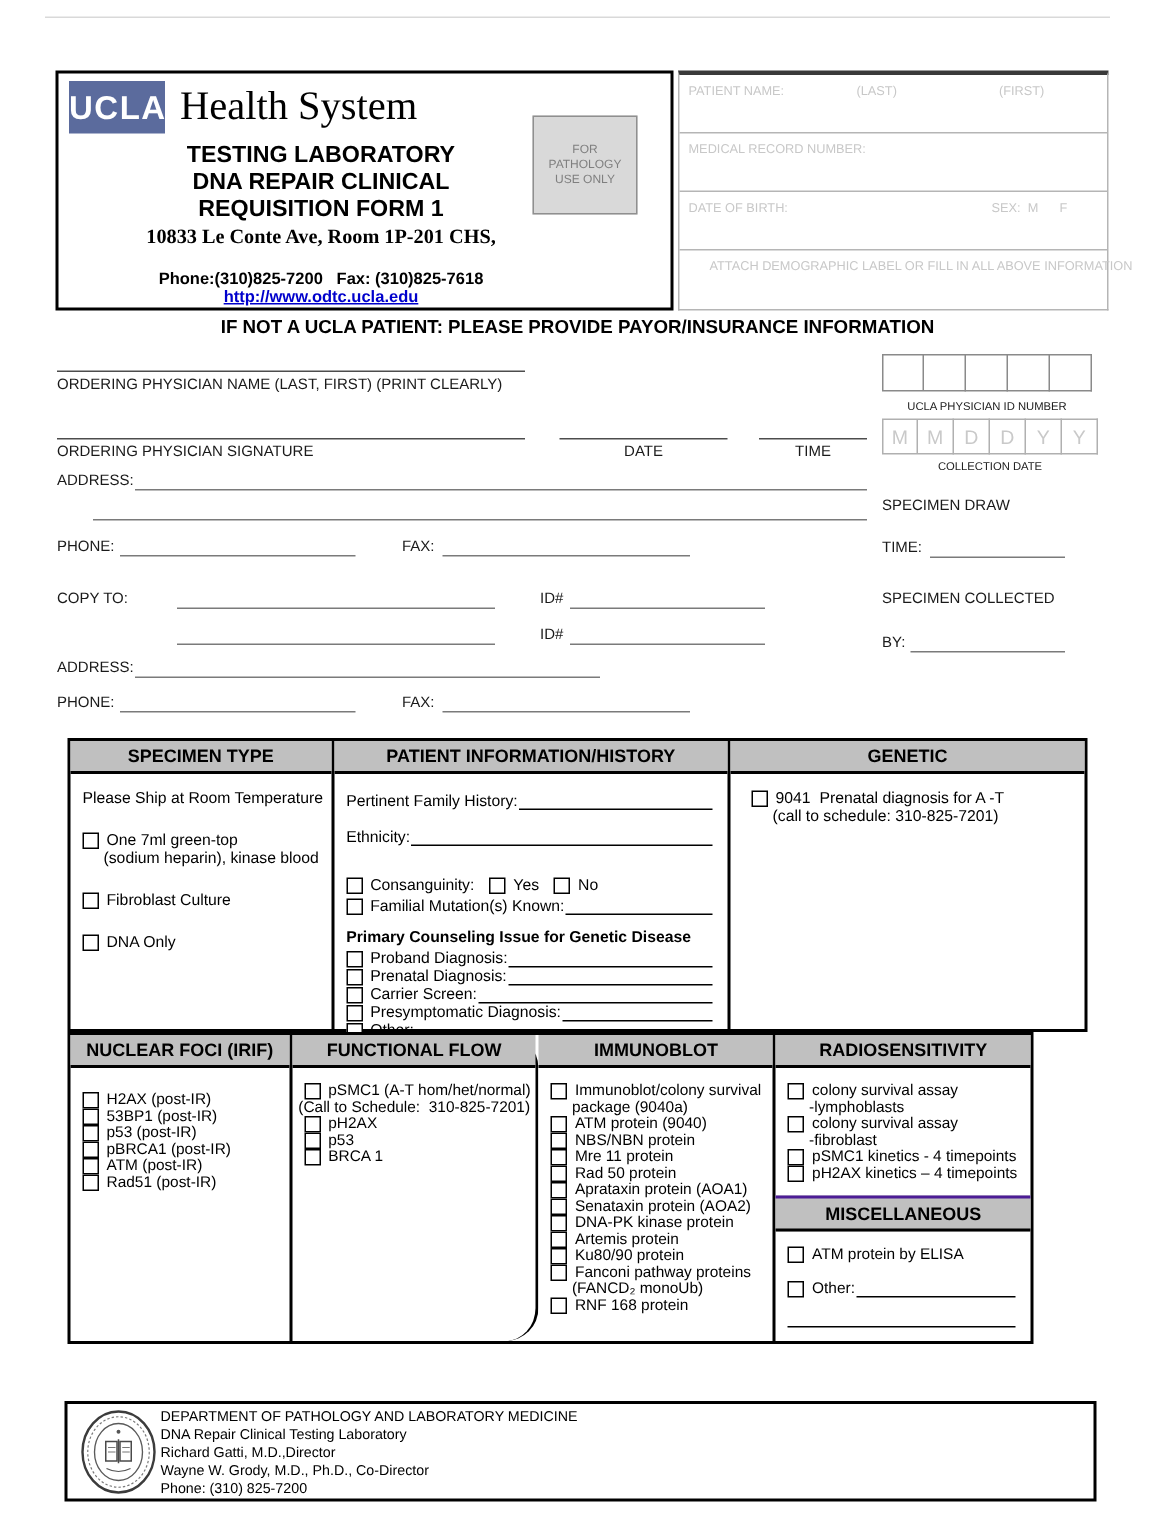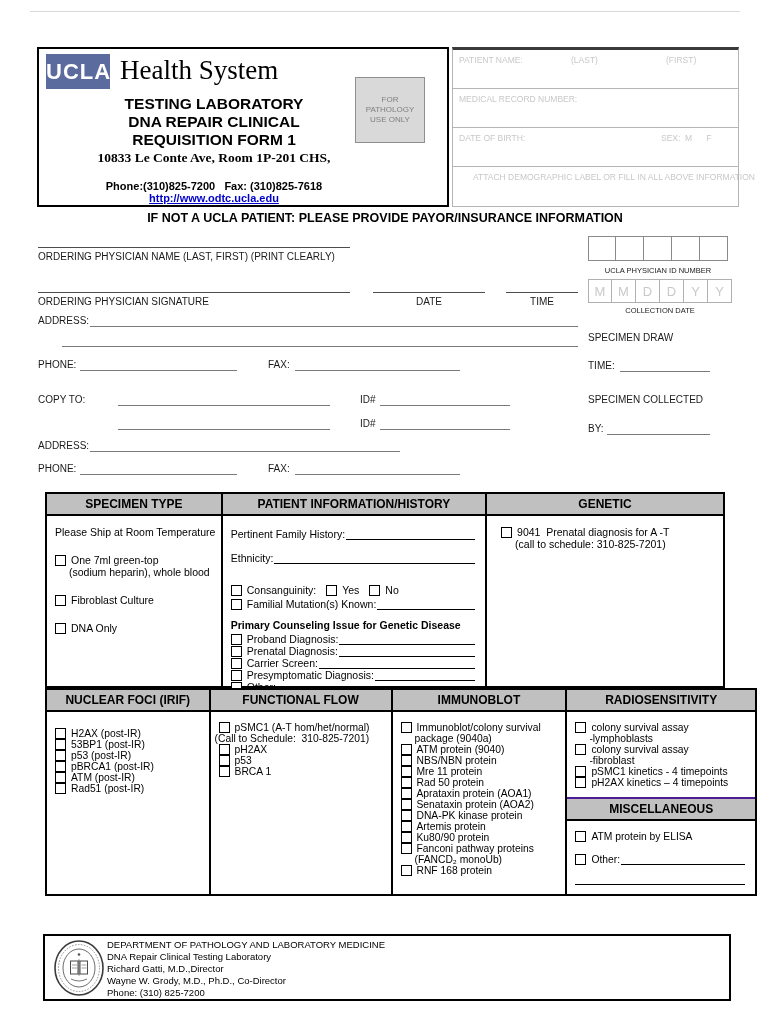--- a/index.html
+++ b/index.html
@@ -64,22 +64,22 @@
   .fill { flex:1 1 auto; border-bottom:1px solid #000; height:10px; margin-left:1px; }
   .ck-sub { margin-left:22px; white-space:pre; }
   .extra-line { border-bottom:1px solid #000; height:10px; margin:9px 10px 0 8px; }
   .misc-th { background:#c0c0c0; border-top:2px solid #4c1d95; border-bottom:2px solid #000;
              font-weight:bold; font-size:12px; text-align:center; height:20px; line-height:20px; margin-top:9px; }
 
   
   .t1 { left:45px; top:492px; width:680px; height:196px; }
   .t1 .c1 { width:26%; } .t1 .c2 { width:39.1%; } .t1 .c3 { width:34.9%; }
   
-  .t2 { left:45px; top:688px; width:712px; height:208px; }
-  .t2 .c1 { width:23.1%; } .t2 .c2 { width:25.7%; } .t2 .c3 { width:24.7%; } .t2 .c4 { width:26.5%; }
+  .t2 { left:45px; top:688px; width:644px; height:208px; }
+  .t2 .c1 { width:23.1%; } .t2 .c2 { width:25.7%;border-radius:22px; } .t2 .c3 { width:24.7%; } .t2 .c4 { width:26.5%; }
   .t2 .td { font-size:10.3px; }
 
   
   .mt2{margin-top:2px}.mt9{margin-top:9px}
   .mt10{margin-top:20px}.mt12{margin-top:12px}.mt14{margin-top:10px}.mt16{margin-top:16px}
 
   
   .foot-box { left:43px; top:934px; width:688px; height:67px; border:2px solid #000; box-sizing:border-box; }
   .foot-text { position:absolute; left:62px; top:3px; font-size:9.5px; line-height:12px; }
   .seal { position:absolute; left:8px; top:3px; }
@@ -195,21 +195,21 @@
   <div class="abs tbl t1">
     <div class="tcol c1">
       <div class="th">SPECIMEN TYPE</div>
       <div class="td">
         <div class="note">Please Ship at Room Temperature</div>
         <div>
             <div class="ck-item mt16">
               <span class="cb"></span>
               <span class="lbl">One 7ml green-top</span>
             </div>
-            <div class="ck-sub">(sodium heparin), whole blood</div>
+            <div class="ck-sub">(sodium heparin), kinase blood</div>
             <div class="ck-item mt16">
               <span class="cb"></span>
               <span class="lbl">Fibroblast Culture</span>
             </div>
             <div class="ck-item mt16">
               <span class="cb"></span>
               <span class="lbl">DNA Only</span>
             </div>
           </div>
       </div>

